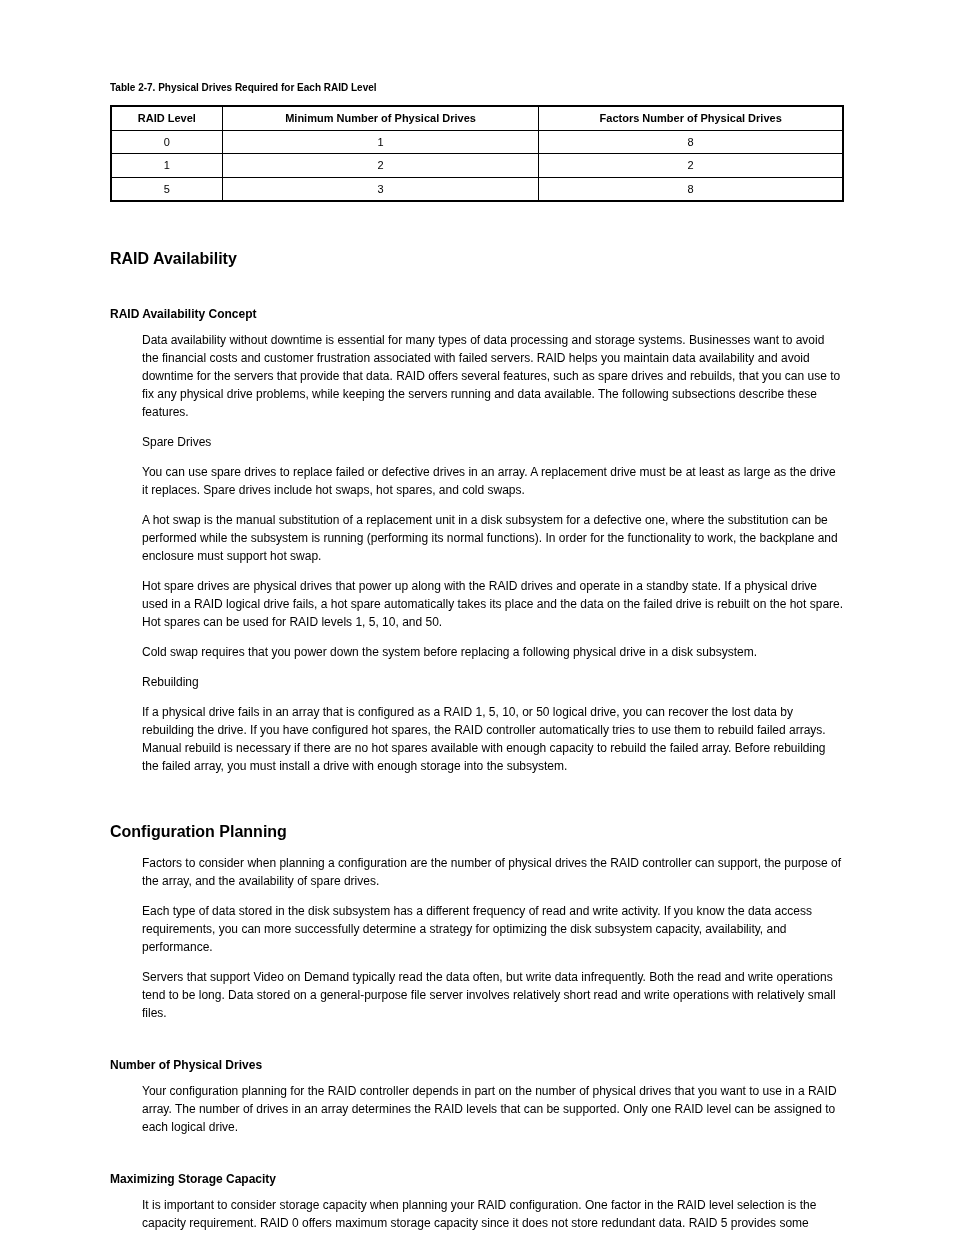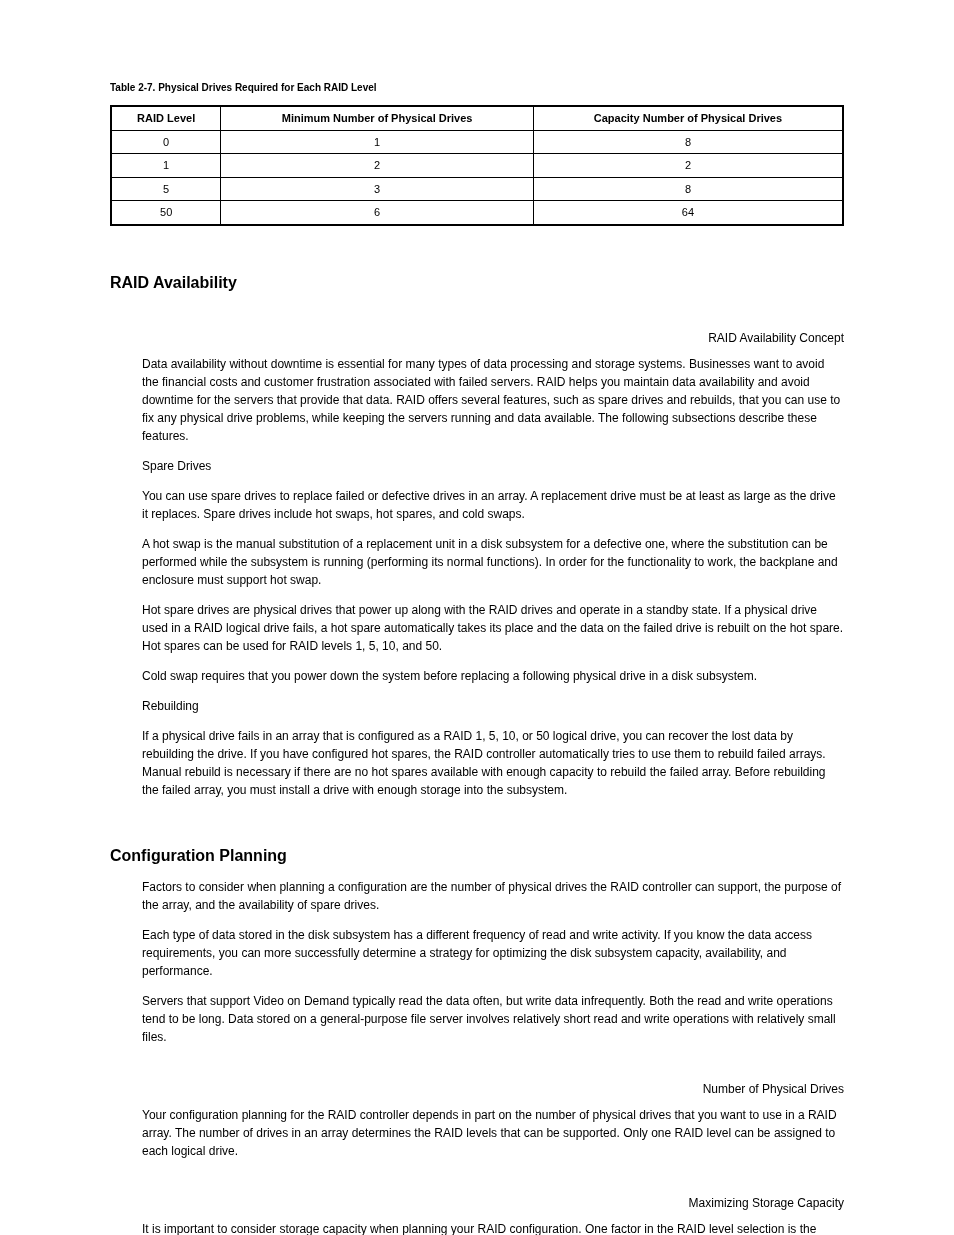--- a/index.html
+++ b/index.html
@@ -37,58 +37,52 @@
   p.indent {
     margin-left: 32px;
   }
   h2.section {
     font-size: 16px;
     font-weight: bold;
     margin: 45px 0 10px 0;
   }
   h4.sub {
     font-size: 12px;
-    font-weight: normal;
+    font-weight: bold;
     margin: 34px 0 8px 0;
-    text-align: right;
   }
 </style>
 </head>
 <body>
 
 <h3 class="table-title">
   <span>Table 2-</span><span>7. Physical Drives Required for Each RAID Level</span>
 </h3>
 
 <table class="data">
   <tbody>
       <tr>
     <th>RAID Level</th>
     <th>Minimum Number of Physical Drives</th>
-    <th>Capacity Number of Physical Drives</th>
+    <th>Factors Number of Physical Drives</th>
   </tr>
   <tr>
         <td>0</td>
         <td>1</td>
         <td>8</td>
       </tr>
   <tr>
         <td>1</td>
         <td>2</td>
         <td>2</td>
       </tr>
   <tr>
         <td>5</td>
         <td>3</td>
         <td>8</td>
-      </tr>
-  <tr>
-        <td>50</td>
-        <td>6</td>
-        <td>64</td>
       </tr>
 </tbody>
   </table>
 
 <h2 class="section">RAID Availability</h2>
 <h4 class="sub">RAID Availability Concept</h4>
 <p class="body indent">Data availability without downtime is essential for many types of data processing and storage systems. Businesses want to avoid the financial costs and customer frustration associated with failed servers. RAID helps you maintain data availability and avoid downtime for the servers that provide that data. RAID offers several features, such as spare drives and rebuilds, that you can use to fix any physical drive problems, while keeping the servers running and data available. The following subsections describe these features.</p>
 <p class="body indent">Spare Drives</p>
 <p class="body indent">You can use spare drives to replace failed or defective drives in an array. A replacement drive must be at least as large as the drive it replaces. Spare drives include hot swaps, hot spares, and cold swaps.</p>
 <p class="body indent">A hot swap is the manual substitution of a replacement unit in a disk subsystem for a defective one, where the substitution can be performed while the subsystem is running (performing its normal functions). In order for the functionality to work, the backplane and enclosure must support hot swap.</p>

